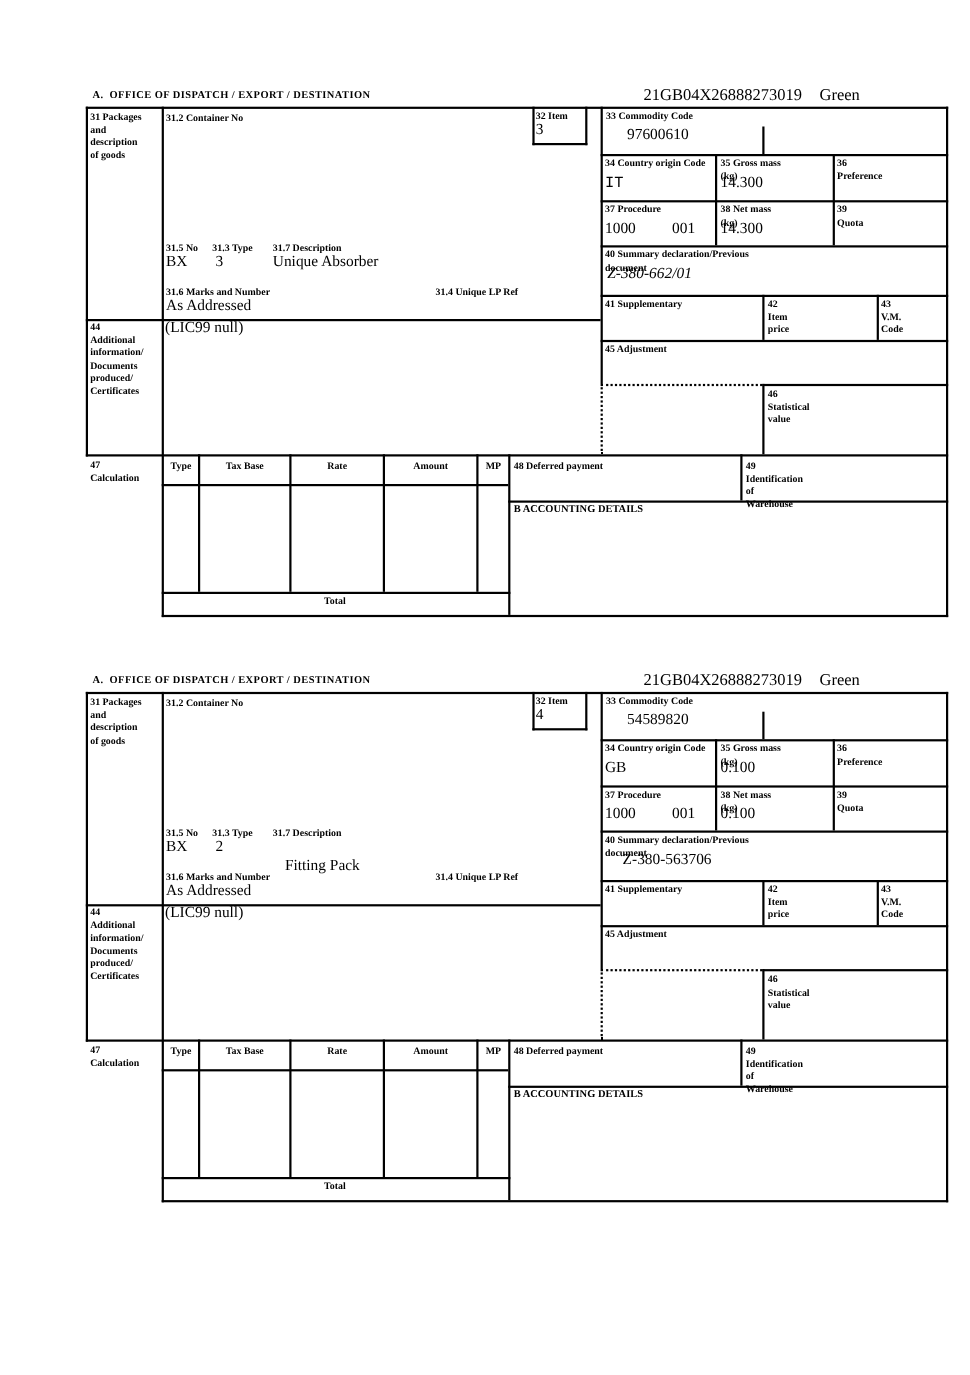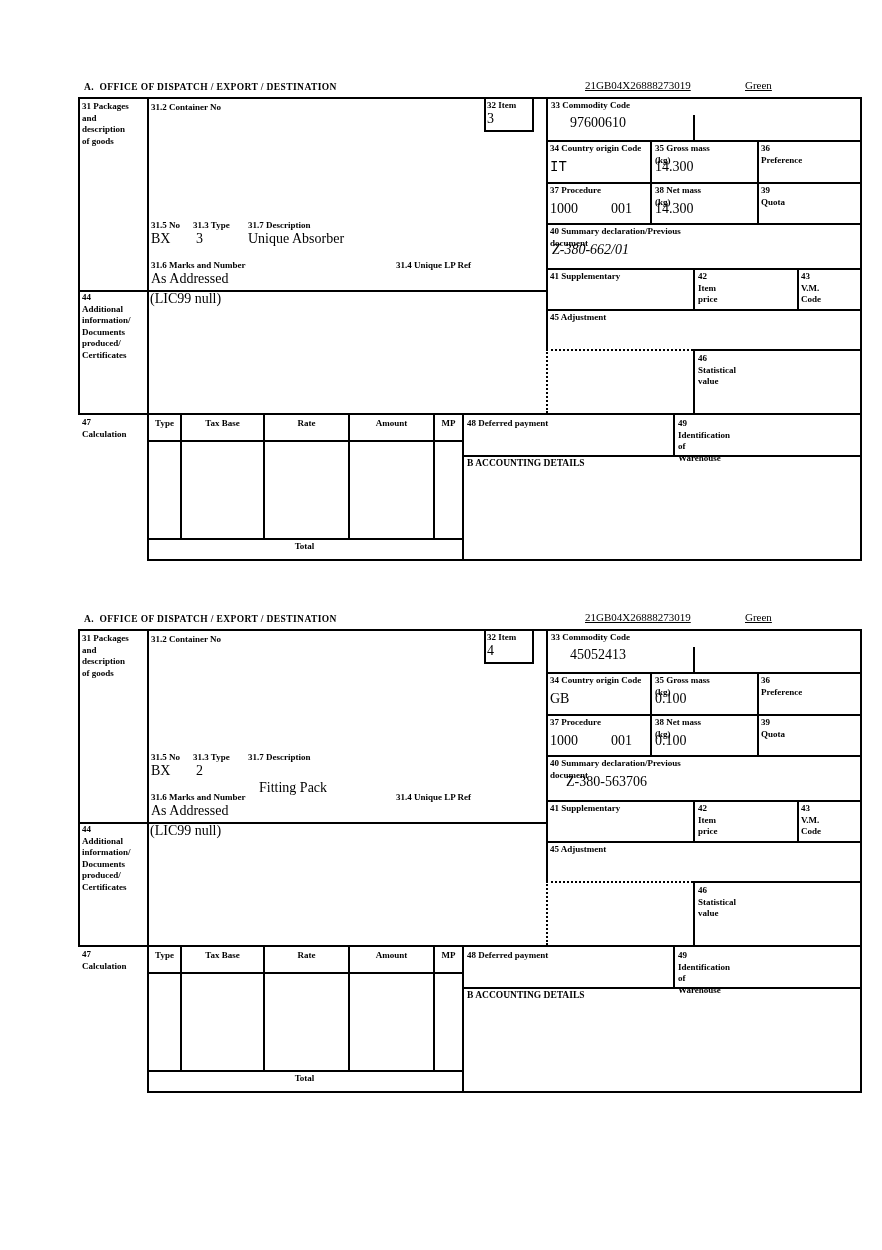--- a/index.html
+++ b/index.html
@@ -5,21 +5,21 @@
   html,body{margin:0;padding:0;background:#fff;}
   #page{position:relative;width:882px;height:1250px;background:#ffffff;overflow:hidden;
         font-family:"Liberation Serif","DejaVu Serif",serif;color:#000;}
   .sec{position:absolute;left:0;width:710px;height:482px;}
   .ln{position:absolute;background:#000;}
   .doth{position:absolute;border-top:2px dotted #000;height:0;background:none;}
   .dotv{position:absolute;border-left:2px dotted #000;width:0;background:none;}
   .lbl{position:absolute;font-size:9px;font-weight:bold;line-height:11.5px;white-space:pre-line;}
   .val{position:absolute;font-size:14px;line-height:16px;white-space:pre;}
   .hdr{position:absolute;font-size:9.5px;font-weight:bold;letter-spacing:.4px;white-space:pre;}
-  .ref{position:absolute;font-size:11px;white-space:pre;text-decoration:underline;}
+  .ref{position:absolute;font-size:15px;white-space:pre;}
   .colhdr{position:absolute;top:336px;font-size:9px;font-weight:bold;text-align:center;}
 </style>
 </head>
 <body>
 
 <div id="page">
   <div class="sec" style="top:82px;">
 
   <div class="hdr" style="left:84px;top:0px;">A.  OFFICE OF DISPATCH / EXPORT / DESTINATION</div>
   <div class="ref" style="left:585px;top:-3px;">21GB04X26888273019</div>
@@ -180,21 +180,21 @@
 
   <div class="lbl" style="left:82px;top:210px;width:62px;">44
 Additional
 information/
 Documents
 produced/
 Certificates</div>
   <div class="val" style="left:150px;top:209px;">(LIC99 null)</div>
 
   <div class="lbl" style="left:551px;top:18px;">33 Commodity Code</div>
-  <div class="val" style="left:570px;top:33px;">45052413</div>
+  <div class="val" style="left:570px;top:33px;">54589820</div>
   <div class="lbl" style="left:550px;top:61px;">34 Country origin Code</div>
   <div class="lbl" style="left:655px;top:61px;">35 Gross mass (kg)</div>
   <div class="lbl" style="left:761px;top:61px;">36 Preference</div>
   <div class="val" style="left:550px;top:77px;">GB</div>
   <div class="val" style="left:655px;top:77px;">0.100</div>
   <div class="lbl" style="left:550px;top:103px;">37 Procedure</div>
   <div class="lbl" style="left:655px;top:103px;">38 Net mass (kg)</div>
   <div class="lbl" style="left:761px;top:103px;">39 Quota</div>
   <div class="val" style="left:550px;top:119px;">1000</div>
   <div class="val" style="left:611px;top:119px;">001</div>

